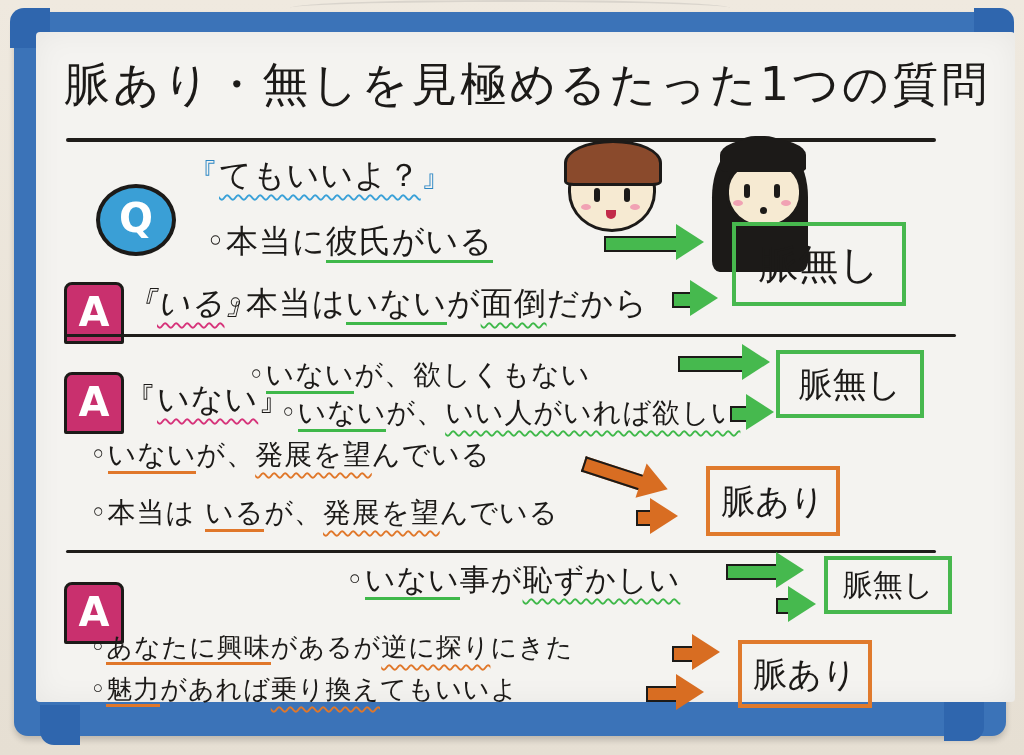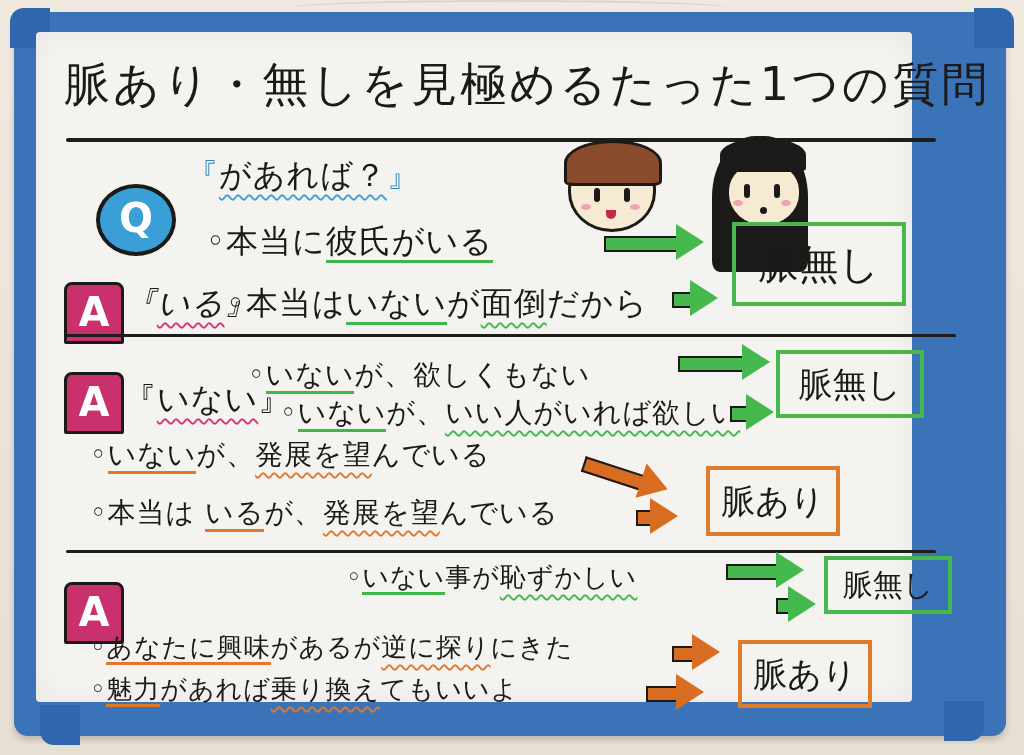--- a/index.html
+++ b/index.html
@@ -5,21 +5,21 @@
   html,body{margin:0;padding:0;}
   body{width:1024px;height:755px;overflow:hidden;background:#ece6dc;position:relative;font-family:"DejaVu Sans",sans-serif;}
   .wall{position:absolute;inset:0;background:linear-gradient(180deg,#efe9df 0%,#e6dfd3 100%);}
   .string{position:absolute;top:0;left:290px;width:440px;height:14px;border-top:2px solid #d9d4cc;border-radius:50% 50% 0 0;}
   .frame{position:absolute;left:14px;top:12px;width:992px;height:724px;background:#3b73b8;border-radius:14px;box-shadow:0 4px 6px rgba(0,0,0,.18);}
   .corner{position:absolute;width:40px;height:40px;background:#2f66ae;}
   .c-tl{left:10px;top:8px;border-radius:14px 0 0 0;}
   .c-tr{right:10px;top:8px;border-radius:0 14px 0 0;}
   .c-bl{left:40px;bottom:10px;border-radius:0 0 0 14px;}
   .c-br{right:40px;bottom:14px;border-radius:0 0 14px 0;}
-  .board{position:absolute;left:36px;top:32px;width:876px;height:670px;background:#f4f3f0;border-radius:4px;box-shadow:inset 0 0 30px rgba(0,0,0,.05);}
+  .board{position:absolute;left:36px;top:32px;width:979px;height:670px;background:#f4f3f0;border-radius:4px;box-shadow:inset 0 0 30px rgba(0,0,0,.05);}
   .hw{position:absolute;color:#1c1a18;white-space:nowrap;letter-spacing:1px;}
   .title{left:28px;top:22px;font-size:46px;letter-spacing:3px;}
   .rule{position:absolute;height:4px;background:#1f1d1a;border-radius:2px;}
   .q-badge{position:absolute;left:60px;top:152px;width:72px;height:64px;border-radius:50%;background:#3a9fd6;border:4px solid #1c1a18;color:#fff;font-size:40px;font-weight:bold;text-align:center;line-height:60px;}
   .a-badge{position:absolute;width:54px;height:56px;background:#c9306e;border:3px solid #1c1a18;color:#fff;font-size:40px;font-weight:bold;text-align:center;line-height:54px;border-radius:8px 8px 2px 2px;}
   .t28{font-size:28px;}
   .t30{font-size:32px;}
   .t32{font-size:32px;}
   .ul-green{border-bottom:3px solid #3fb84a;}
   .ul-orange{border-bottom:3px solid #e0772a;}
@@ -75,21 +75,21 @@
     <div class="hair" style="left:684px;top:106px;width:86px;height:34px;background:#1c1a18;"></div>
     <div class="eye" style="left:708px;top:152px;"></div>
     <div class="eye" style="left:738px;top:152px;"></div>
     <div class="blush" style="left:697px;top:168px;"></div>
     <div class="blush" style="left:745px;top:168px;"></div>
     <div class="mouth" style="left:724px;top:175px;width:7px;height:7px;background:#1c1a18;border-radius:50%;"></div>
   </div>
 
   <div class="q-badge">Q</div>
   <div class="hw t32" style="left:150px;top:122px;">
-    <span style="color:#2b86c4;">『</span><span class="wavy-blue">があれば？</span><span style="color:#2b86c4;">』</span>
+    <span style="color:#2b86c4;">『</span><span class="wavy-blue">てもいいよ？</span><span style="color:#2b86c4;">』</span>
   </div>
 
   <div class="hw t30" style="left:170px;top:188px;">
     <span>◦</span><span>本当に</span><span class="ul-green">彼氏がいる</span>
   </div>
   <div class="a-badge" style="left:28px;top:250px;">A</div>
   <div class="hw t30" style="left:88px;top:250px;font-style:italic;">
     <span>『</span><span class="wavy-pink">いる</span><span>』</span>
   </div>
   <div class="hw t30" style="left:190px;top:250px;">
@@ -137,21 +137,21 @@
       <div class="head" style="left:60px;"></div>
     </div>
   <div class="arrow ao" style="left:600px;top:484px;">
       <div class="shaft" style="width:14px;"></div>
       <div class="head" style="left:14px;"></div>
     </div>
   <div class="result r-orange" style="left:670px;top:434px;width:126px;height:62px;line-height:62px;font-size:34px;">脈あり</div>
   <div class="rule" style="left:30px;top:518px;width:870px;height:3px;"></div>
 
   <div class="a-badge" style="left:28px;top:550px;">A</div>
-  <div class="hw t26" style="left:310px;top:528px;font-size:26px;">
+  <div class="hw t26" style="left:310px;top:528px;font-size:30px;">
     <span>◦</span><span class="ul-green">いない</span><span>事が</span><span class="wavy-green">恥ずかしい</span>
   </div>
   <div class="arrow ag" style="left:690px;top:538px;">
       <div class="shaft" style="width:50px;"></div>
       <div class="head" style="left:50px;"></div>
     </div>
   <div class="arrow ag" style="left:740px;top:572px;">
       <div class="shaft" style="width:12px;"></div>
       <div class="head" style="left:12px;"></div>
     </div>

